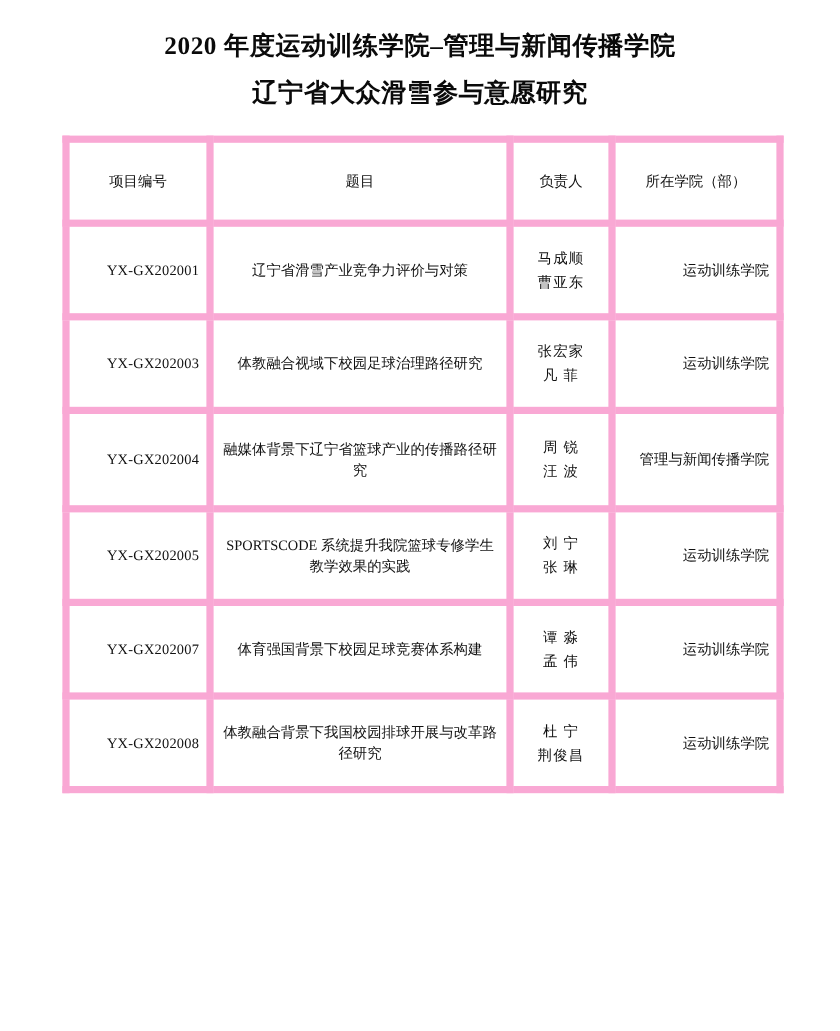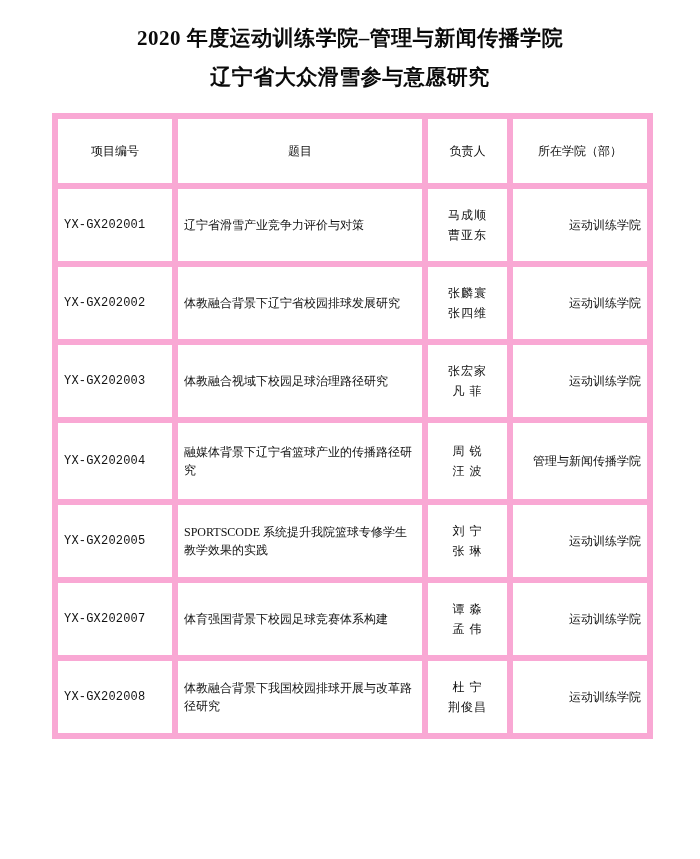--- a/index.html
+++ b/index.html
@@ -50,29 +50,29 @@
     font-weight: normal;
     height: 52px;
     font-size: 15px;
   }
   .col-code   { width: 120px; }
   .col-title  { width: 250px; }
   .col-leader { width: 85px; }
   .col-unit   { width: 140px; }
 
   td.cell-code {
-    text-align: left;
-    font-family: Liberation Mono, monospace;
+    text-align: right;
+    font-family: Liberation Serif, serif;
     font-size: 14.5px;
     letter-spacing: 0.2px;
     white-space: nowrap;
     margin-left: 48px;
   }
   td.cell-title {
-    text-align: left;
+    text-align: center;
     padding-left: 10px;
     padding-right: 8px;
   }
   td.cell-leader {
     text-align: center;
     padding: 4px 2px;
   }
   td.cell-unit {
     text-align: right;
     padding: 4px 4px;
@@ -121,31 +121,20 @@
         <td class="cell-title">辽宁省滑雪产业竞争力评价与对策</td>
         <td class="cell-leader">
           <span class="leader-name">马成顺</span>
           <span class="leader-name">曹亚东</span>
         </td>
         <td class="cell-unit">
           <span class="unit-text">运动训练学院</span>
         </td>
       </tr>
 
-      <tr>
-        <td class="cell-code">YX-GX202002</td>
-        <td class="cell-title">体教融合背景下辽宁省校园排球发展研究</td>
-        <td class="cell-leader">
-          <span class="leader-name">张麟寰</span>
-          <span class="leader-name">张四维</span>
-        </td>
-        <td class="cell-unit">
-          <span class="unit-text">运动训练学院</span>
-        </td>
-      </tr>
 
       <tr>
         <td class="cell-code">YX-GX202003</td>
         <td class="cell-title">体教融合视域下校园足球治理路径研究</td>
         <td class="cell-leader">
           <span class="leader-name">张宏家</span>
           <span class="leader-name">凡  菲</span>
         </td>
         <td class="cell-unit">
           <span class="unit-text">运动训练学院</span>

